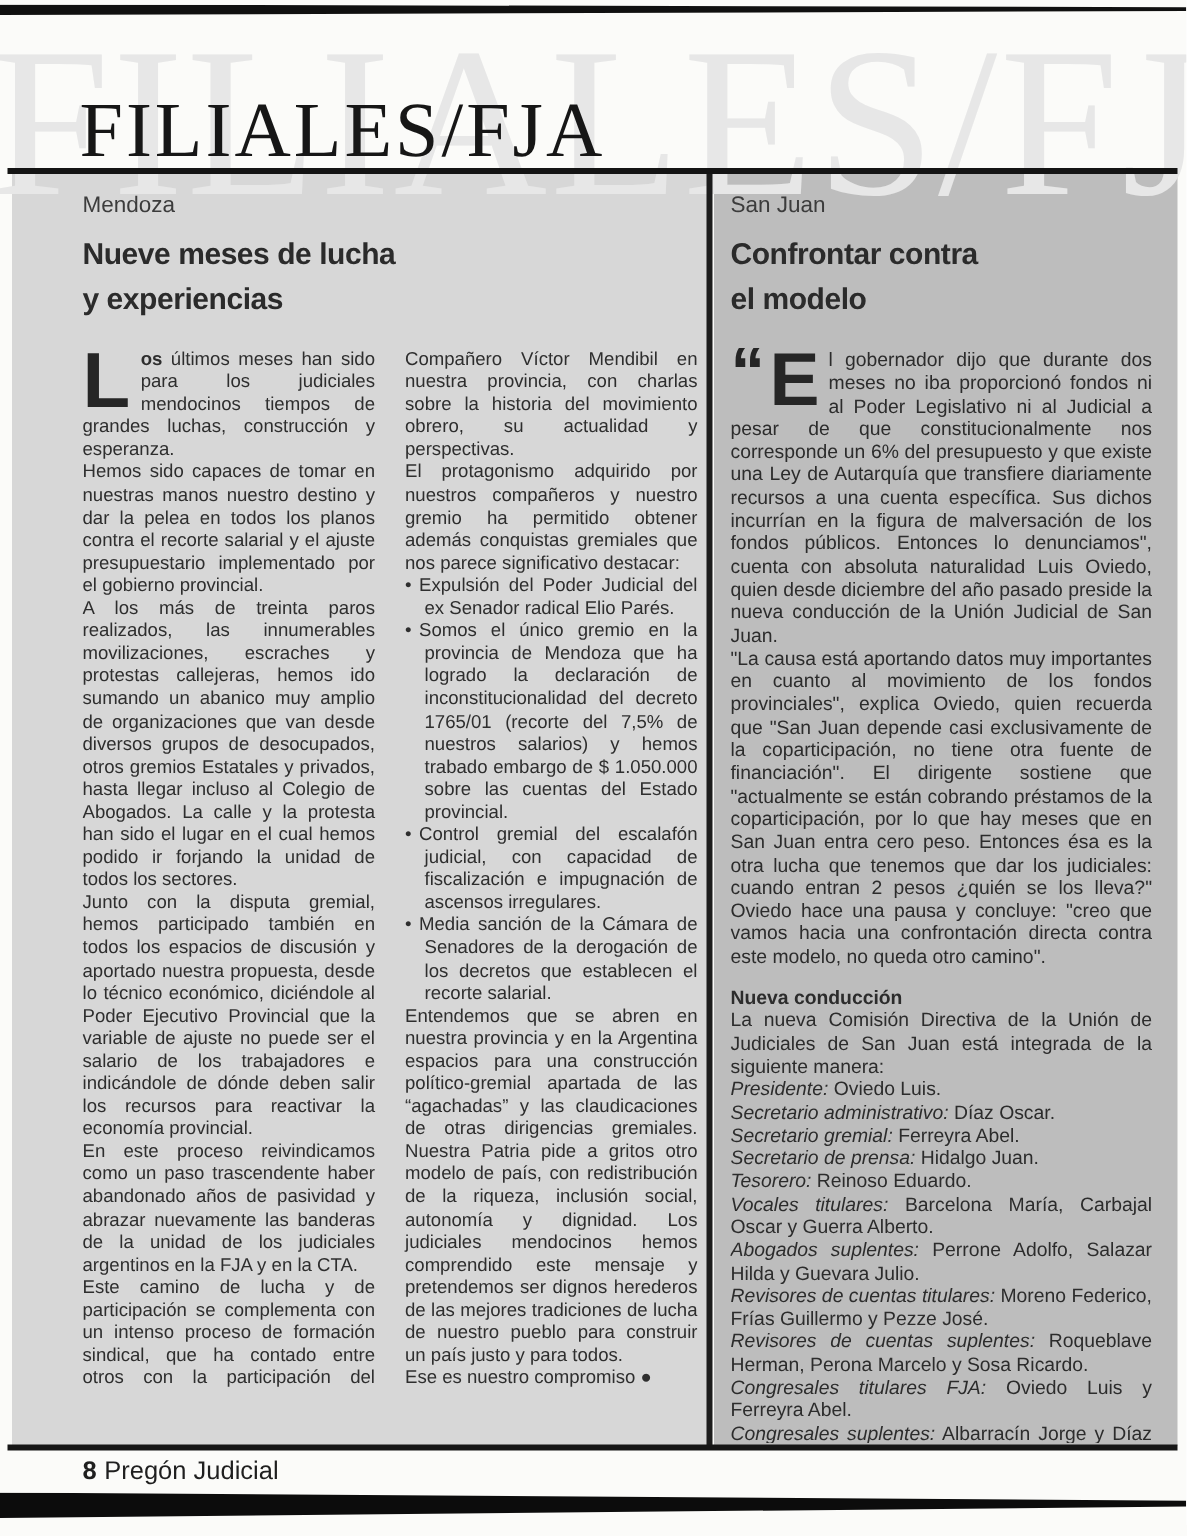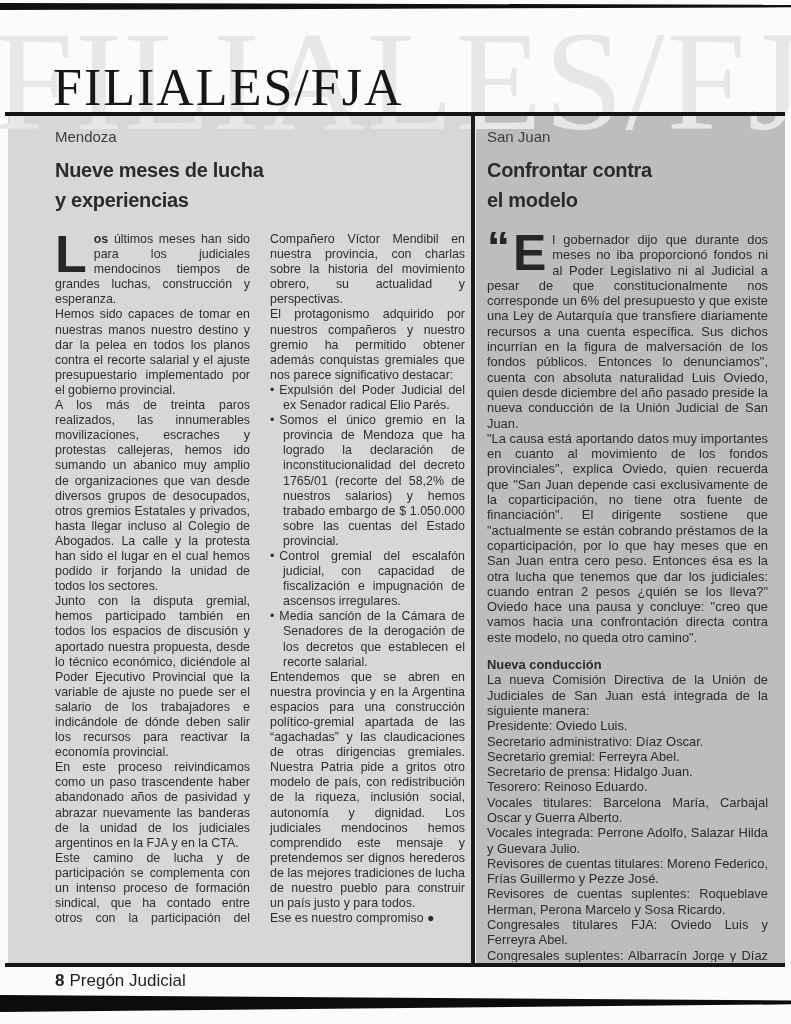--- a/index.html
+++ b/index.html
@@ -57,21 +57,21 @@
   .dc-wrap{float:left; display:flex; align-items:flex-start; padding-right:6px;}
   .quote-mark{
     font-weight:700; font-size:46px; line-height:30px; color:#242424;
     letter-spacing:-2px; margin-right:5px;
   }
   .dc-e{font-weight:700; font-size:50px; line-height:42px; color:#262626;}
   .lead-bold{font-weight:700;}
   .bullet-item{padding-left:13px; text-indent:-13px; margin:0;}
   .bullet-glyph{margin-right:5px;}
   .subhead{font-weight:700; margin-top:12px !important;}
-  .dir-label{}
+  .dir-label{font-style:italic;}
   .bottom-rule{position:absolute; top:963px; left:5px; width:780px; height:4px;
     background:#161616; z-index:3;}
   .footer{
     position:absolute; top:971px; left:55px; z-index:3;
     font-size:17px; color:#1f1f1f;
   }
   .footer .pageno{font-weight:700; margin-right:5px;}
   .bottom-bar{
     position:absolute; top:995px; left:0; width:791px; height:17px;
     background:#0c0c0c; z-index:3;
@@ -103,21 +103,21 @@
     </div>
     <div class="body-copy">
       <p><span class="dropcap">L</span><span class="lead-bold">os</span><span> últimos meses han sido para los judiciales mendocinos tiempos de grandes luchas, construcción y esperanza.</span></p>
       <p>Hemos sido capaces de tomar en nuestras manos nuestro destino y dar la pelea en todos los planos contra el recorte salarial y el ajuste presupuestario implementado por el gobierno provincial.</p>
       <p>A los más de treinta paros realizados, las innumerables movilizaciones, escraches y protestas callejeras, hemos ido sumando un abanico muy amplio de organizaciones que van desde diversos grupos de desocupados, otros gremios Estatales y privados, hasta llegar incluso al Colegio de Abogados. La calle y la protesta han sido el lugar en el cual hemos podido ir forjando la unidad de todos los sectores.</p>
       <p>Junto con la disputa gremial, hemos participado también en todos los espacios de discusión y aportado nuestra propuesta, desde lo técnico económico, diciéndole al Poder Ejecutivo Provincial que la variable de ajuste no puede ser el salario de los trabajadores e indicándole de dónde deben salir los recursos para reactivar la economía provincial.</p>
       <p>En este proceso reivindicamos como un paso trascendente haber abandonado años de pasividad y abrazar nuevamente las banderas de la unidad de los judiciales argentinos en la FJA y en la CTA.</p>
       <p>Este camino de lucha y de participación se complementa con un intenso proceso de formación sindical, que ha contado entre otros con la participación del Compañero Víctor Mendibil en nuestra provincia, con charlas sobre la historia del movimiento obrero, su actualidad y perspectivas.</p>
       <p>El protagonismo adquirido por nuestros compañeros y nuestro gremio ha permitido obtener además conquistas gremiales que nos parece significativo destacar:</p>
       <p class="bullet-item"><span class="bullet-glyph">•</span><span>Expulsión del Poder Judicial del ex Senador radical Elio Parés.</span></p>
-      <p class="bullet-item"><span class="bullet-glyph">•</span><span>Somos el único gremio en la provincia de Mendoza que ha logrado la declaración de inconstitucionalidad del decreto 1765/01 (recorte del 58,2% de nuestros salarios) y hemos trabado embargo de $ 1.050.000 sobre las cuentas del Estado provincial.</span></p>
+      <p class="bullet-item"><span class="bullet-glyph">•</span><span>Somos el único gremio en la provincia de Mendoza que ha logrado la declaración de inconstitucionalidad del decreto 1765/01 (recorte del 7,5% de nuestros salarios) y hemos trabado embargo de $ 1.050.000 sobre las cuentas del Estado provincial.</span></p>
       <p class="bullet-item"><span class="bullet-glyph">•</span><span>Control gremial del escalafón judicial, con capacidad de fiscalización e impugnación de ascensos irregulares.</span></p>
       <p class="bullet-item"><span class="bullet-glyph">•</span><span>Media sanción de la Cámara de Senadores de la derogación de los decretos que establecen el recorte salarial.</span></p>
       <p>Entendemos que se abren en nuestra provincia y en la Argentina espacios para una construcción político-gremial apartada de las “agachadas” y las claudicaciones de otras dirigencias gremiales. Nuestra Patria pide a gritos otro modelo de país, con redistribución de la riqueza, inclusión social, autonomía y dignidad. Los judiciales mendocinos hemos comprendido este mensaje y pretendemos ser dignos herederos de las mejores tradiciones de lucha de nuestro pueblo para construir un país justo y para todos.</p>
       <p>Ese es nuestro compromiso ●</p>
     </div>
   </div>
 
   <div class="article right">
     <div class="kicker">San Juan</div>
     <div class="art-title">
@@ -131,21 +131,21 @@
           </span><span>l gobernador dijo que durante dos meses no iba proporcionó fondos ni al Poder Legislativo ni al Judicial a pesar de que constitucionalmente nos corresponde un 6% del presupuesto y que existe una Ley de Autarquía que transfiere diariamente recursos a una cuenta específica. Sus dichos incurrían en la figura de malversación de los fondos públicos. Entonces lo denunciamos", cuenta con absoluta naturalidad Luis Oviedo, quien desde diciembre del año pasado preside la nueva conducción de la Unión Judicial de San Juan.</span></p>
       <p>"La causa está aportando datos muy importantes en cuanto al movimiento de los fondos provinciales", explica Oviedo, quien recuerda que "San Juan depende casi exclusivamente de la coparticipación, no tiene otra fuente de financiación". El dirigente sostiene que "actualmente se están cobrando préstamos de la coparticipación, por lo que hay meses que en San Juan entra cero peso. Entonces ésa es la otra lucha que tenemos que dar los judiciales: cuando entran 2 pesos ¿quién se los lleva?" Oviedo hace una pausa y concluye: "creo que vamos hacia una confrontación directa contra este modelo, no queda otro camino".</p>
       <p class="subhead">Nueva conducción</p>
       <p>La nueva Comisión Directiva de la Unión de Judiciales de San Juan está integrada de la siguiente manera:</p>
       <p class="dir"><span class="dir-label">Presidente:</span><span> Oviedo Luis.</span></p>
       <p class="dir"><span class="dir-label">Secretario administrativo:</span><span> Díaz Oscar.</span></p>
       <p class="dir"><span class="dir-label">Secretario gremial:</span><span> Ferreyra Abel.</span></p>
       <p class="dir"><span class="dir-label">Secretario de prensa:</span><span> Hidalgo Juan.</span></p>
       <p class="dir"><span class="dir-label">Tesorero:</span><span> Reinoso Eduardo.</span></p>
       <p class="dir"><span class="dir-label">Vocales titulares:</span><span> Barcelona María, Carbajal Oscar y Guerra Alberto.</span></p>
-      <p class="dir"><span class="dir-label">Vocales integrada:</span><span> Perrone Adolfo, Salazar Hilda y Guevara Julio.</span></p>
+      <p class="dir"><span class="dir-label">Abogados suplentes:</span><span> Perrone Adolfo, Salazar Hilda y Guevara Julio.</span></p>
       <p class="dir"><span class="dir-label">Revisores de cuentas titulares:</span><span> Moreno Federico, Frías Guillermo y Pezze José.</span></p>
       <p class="dir"><span class="dir-label">Revisores de cuentas suplentes:</span><span> Roqueblave Herman, Perona Marcelo y Sosa Ricardo.</span></p>
       <p class="dir"><span class="dir-label">Congresales titulares FJA:</span><span> Oviedo Luis y Ferreyra Abel.</span></p>
       <p class="dir"><span class="dir-label">Congresales suplentes:</span><span> Albarracín Jorge y Díaz Oscar ●</span></p>
     </div>
   </div>
 
   <div class="bottom-rule"></div>
 
   <div class="footer">

